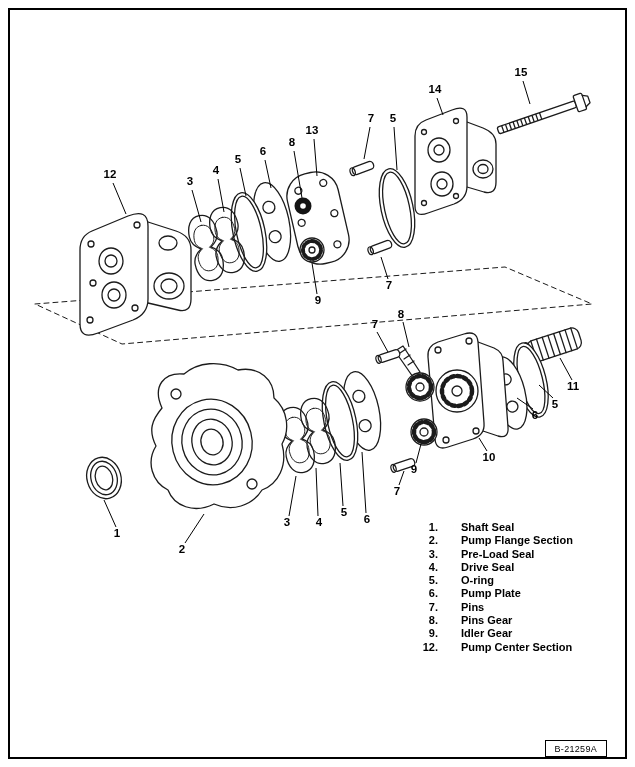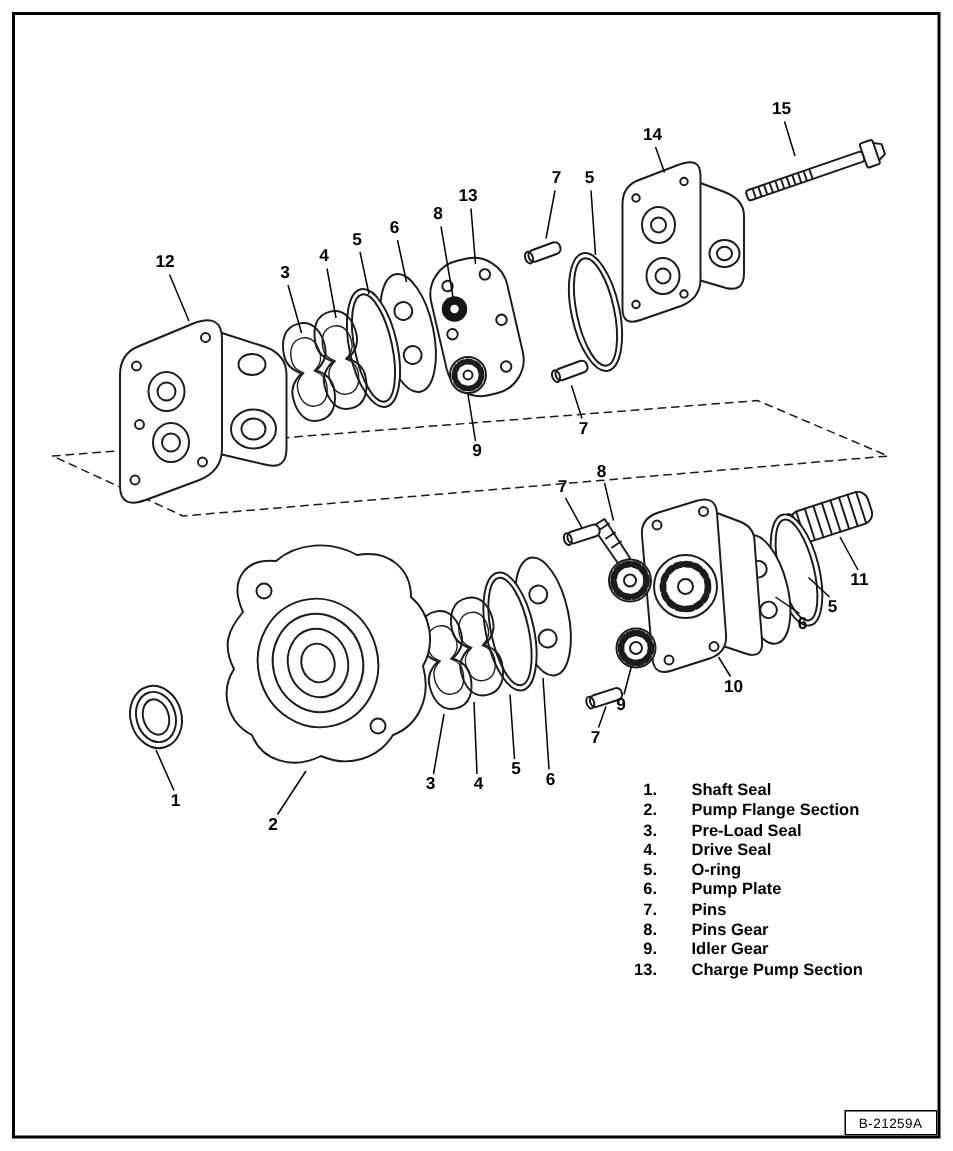--- a/index.html
+++ b/index.html
@@ -17,21 +17,21 @@
 
   .parts-list {
     position:absolute; left:412px; top:521px;
     font-size:11px; font-weight:bold; line-height:13.3px;
   }
   .plist-row { display:flex; }
   .plist-num { width:26px; text-align:right; }
   .plist-label { margin-left:23px; white-space:nowrap; }
 
   .ref-box {
-    position:absolute; right:10px; bottom:10px;
+    position:absolute; right:28px; bottom:10px;
     border:1.5px solid #000; background:#fff;
     font-size:9px; padding:3px 9px 2px 9px; letter-spacing:0.3px;
   }
 
   svg text.callout-num {
     font-family:"Liberation Sans", sans-serif;
     font-weight:bold; font-size:11.5px;
     fill:#000; text-anchor:middle; stroke:none;
   }
   svg line.leader { stroke:#000; stroke-width:1; }
@@ -323,21 +323,21 @@
       </div>
       <div class="plist-row">
         <span class="plist-num">8.</span>
         <span class="plist-label">Pins Gear</span>
       </div>
       <div class="plist-row">
         <span class="plist-num">9.</span>
         <span class="plist-label">Idler Gear</span>
       </div>
       <div class="plist-row">
-        <span class="plist-num">13.</span>
-        <span class="plist-label">Charge Pump Section</span>
+        <span class="plist-num">12.</span>
+        <span class="plist-label">Pump Center Section</span>
       </div>
     </div>
 
   <div class="ref-box">
     <span>B-21259A</span>
   </div>
 </div>
 
 </body></html>

